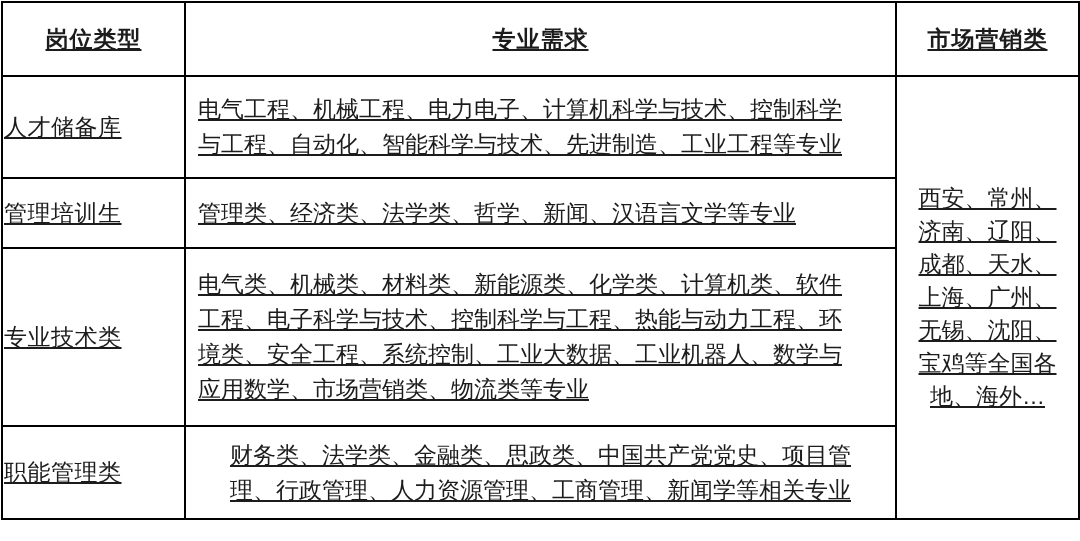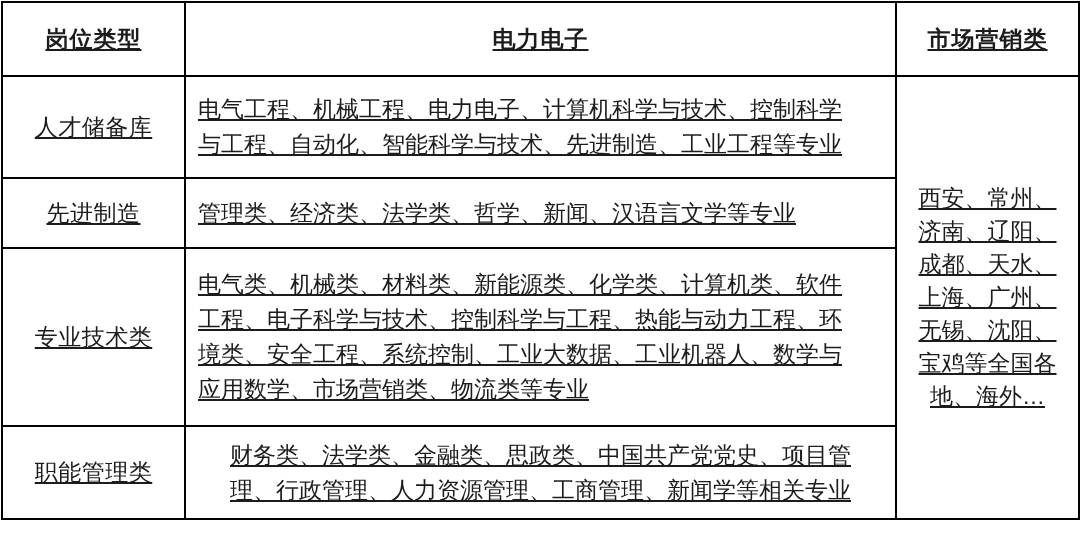--- a/index.html
+++ b/index.html
@@ -33,21 +33,21 @@
   th {
     font-size: 23px;
     font-weight: bold;
     text-align: center;
     letter-spacing: 1px;
   }
   td {
     font-size: 23px;
   }
   .pos-cell {
-    text-align: center;
+    text-align: left;
     letter-spacing: 0.5px;
     border-radius: 17px;
   }
   .majors-cell {
     text-align: left;
     padding: 8px 14px 8px 12px;
     line-height: 35px;
     white-space: pre-line;
   }
   .majors-cell.center {
@@ -71,39 +71,39 @@
 
 <table class="job-table">
   <colgroup>
     <col class="c-position">
     <col class="c-majors">
     <col class="c-location">
   </colgroup>
   <thead>
     <tr class="r-head">
       <th>岗位类型</th>
-      <th>电力电子</th>
+      <th>专业需求</th>
       <th>市场营销类</th>
     </tr>
   </thead>
   <tbody>
     <tr class="r-1">
       <td class="pos-cell">人才储备库</td>
       <td class="majors-cell">电气工程、机械工程、电力电子、计算机科学与技术、控制科学
 与工程、自动化、智能科学与技术、先进制造、工业工程等专业</td>
       <td class="loc-cell" rowspan="4">西安、常州、
 济南、辽阳、
 成都、天水、
 上海、广州、
 无锡、沈阳、
 宝鸡等全国各
 地、海外…</td>
     </tr>
     <tr class="r-2">
-      <td class="pos-cell">先进制造</td>
+      <td class="pos-cell">管理培训生</td>
       <td class="majors-cell">管理类、经济类、法学类、哲学、新闻、汉语言文学等专业</td>
     </tr>
     <tr class="r-3">
       <td class="pos-cell">专业技术类</td>
       <td class="majors-cell">电气类、机械类、材料类、新能源类、化学类、计算机类、软件
 工程、电子科学与技术、控制科学与工程、热能与动力工程、环
 境类、安全工程、系统控制、工业大数据、工业机器人、数学与
 应用数学、市场营销类、物流类等专业</td>
     </tr>
     <tr class="r-4">

